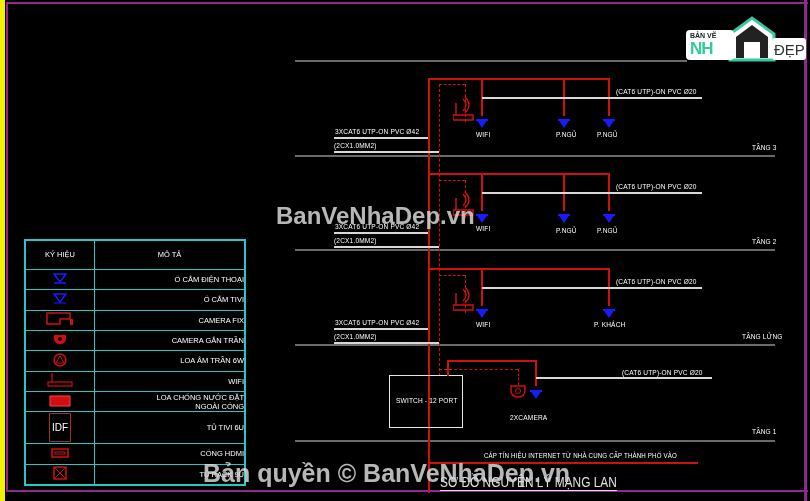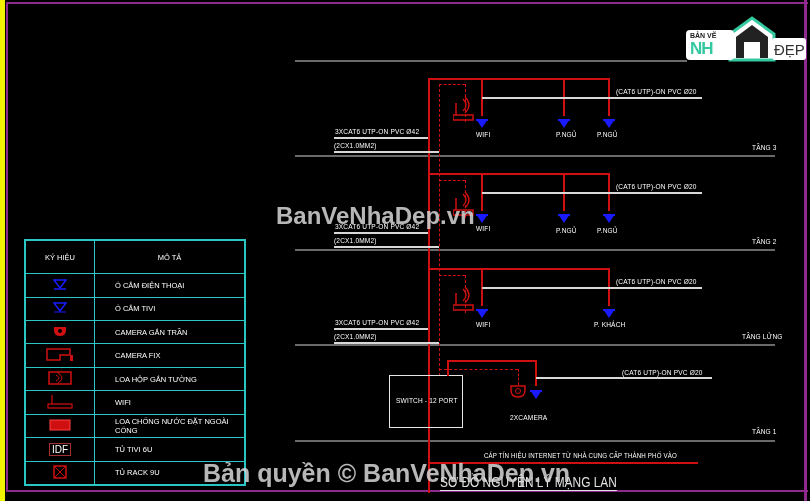--- a/index.html
+++ b/index.html
@@ -10,21 +10,21 @@
   .frame-purple{left:6px;top:2px;width:800px;height:486px;border:2px solid #8e2a8e;border-right:none;}
   .frame-purple-right{left:804px;top:0;width:3px;height:501px;background:#8e2a8e;}
   .hline{height:2px;background:#6a6a6a;}
   .wline{height:1.5px;background:#d8d8d8;}
   .rline{background:#d01010;}
   
   .legend{left:24px;top:239px;width:220px;height:245px;border:1.5px solid #29c6c6;}
   .legend table{border-collapse:collapse;width:100%;height:100%;}
   .legend td{border:1.5px solid #29c6c6;height:18px;padding:0;color:#fff;font-size:7.5px;}
   .legend td.sym{width:68px;text-align:center;}
-  .legend td.desc{padding-left:20px;}
+  .legend td.desc{padding-left:36px;text-align:right;}
   .legend .hdr td{height:26px;text-align:center;padding-left:0;}
   .wm{color:rgba(215,215,215,0.85);font-weight:bold;white-space:nowrap;}
   .switch-box{left:389px;top:375px;width:72px;height:51px;border:1.5px solid #e6e6e6;}
   .switch-label{left:396px;top:396px;}
 </style>
 </head>
 <body>
 
 <div class="abs frame-yellow"></div>
 <div class="abs frame-purple"></div>
@@ -196,56 +196,63 @@
       <td class="desc">Ổ CẮM ĐIỆN THOẠI</td>
     </tr>
     <tr>
       <td class="sym"><svg width="14" height="11">
               <polygon points="1,1 13,1 7,9" fill="none" stroke="#1a1aff" stroke-width="1.5"></polygon>
               <line x1="1" y1="10" x2="13" y2="10" stroke="#1a1aff" stroke-width="1"></line>
             </svg></td>
       <td class="desc">Ổ CẮM TIVI</td>
     </tr>
     <tr>
+      <td class="sym"><svg width="28" height="14">
+              <path d="M1 1 H24 V7 H14 V12 H1 Z" fill="none" stroke="#d01010" stroke-width="1.5"></path>
+              <rect x="24" y="7" width="3" height="6" fill="#d01010"></rect>
+            </svg></td>
+      <td class="desc">CAMERA FIX</td>
+    </tr>
+    <tr>
       <td class="sym"><svg width="14" height="11">
               <path d="M1 1 H13 V4 Q13 10 7 10 Q1 10 1 4 Z" fill="#d01010"></path>
               <circle cx="7" cy="5" r="2" fill="#000"></circle>
             </svg></td>
       <td class="desc">CAMERA GẮN TRẦN</td>
     </tr>
     <tr>
-      <td class="sym"><svg width="28" height="14">
-              <path d="M1 1 H24 V7 H14 V12 H1 Z" fill="none" stroke="#d01010" stroke-width="1.5"></path>
-              <rect x="24" y="7" width="3" height="6" fill="#d01010"></rect>
-            </svg></td>
-      <td class="desc">CAMERA FIX</td>
-    </tr>
-    <tr>
-      <td class="sym"><svg width="24" height="14">
-              <rect x="1" y="1" width="22" height="12" fill="none" stroke="#d01010" stroke-width="1.5"></rect>
-              <path d="M8 4 Q14 7 8 10 M10 2 Q18 7 10 12" fill="none" stroke="#d01010"></path>
-            </svg></td>
-      <td class="desc">LOA HỘP GẮN TƯỜNG</td>
+      <td class="sym"><svg width="14" height="14">
+              <circle cx="7" cy="7" r="6" fill="none" stroke="#d01010" stroke-width="1.5"></circle>
+              <polygon points="7,3 11,10 3,10" fill="none" stroke="#d01010"></polygon>
+            </svg></td>
+      <td class="desc">LOA ÂM TRẦN 6W</td>
     </tr>
     <tr>
       <td class="sym"><svg width="26" height="14">
               <rect x="1" y="9" width="24" height="4" fill="none" stroke="#d01010" stroke-width="1.2"></rect>
               <line x1="5" y1="0" x2="5" y2="9" stroke="#d01010" stroke-width="1.2"></line>
             </svg></td>
       <td class="desc">WIFI</td>
     </tr>
     <tr>
       <td class="sym"><svg width="22" height="12">
               <rect x="1" y="1" width="20" height="10" fill="#d01010" stroke="#ff4040"></rect>
             </svg></td>
       <td class="desc">LOA CHỐNG NƯỚC ĐẶT NGOÀI CỔNG</td>
     </tr>
     <tr>
-      <td class="sym"><span style="display:inline-block;border:1px solid #a03030;padding:0 2px;color:#fff;font-size:10px;text-align:right;">IDF</span></td>
+      <td class="sym"><span style="display:inline-block;border:1px solid #a03030;padding:8px 2px;color:#fff;font-size:10px;text-align:right;">IDF</span></td>
       <td class="desc">TỦ TIVI 6U</td>
+    </tr>
+    <tr>
+      <td class="sym"><svg width="18" height="10">
+              <rect x="1" y="1" width="16" height="8" fill="none" stroke="#d01010" stroke-width="1.5"></rect>
+              <rect x="4" y="4" width="10" height="2" fill="none" stroke="#d01010"></rect>
+            </svg></td>
+      <td class="desc">CỔNG HDMI</td>
     </tr>
     <tr>
       <td class="sym"><svg width="14" height="14">
               <rect x="1" y="1" width="12" height="12" fill="none" stroke="#d01010" stroke-width="1.5"></rect>
               <line x1="1" y1="1" x2="13" y2="13" stroke="#d01010"></line>
               <line x1="13" y1="1" x2="1" y2="13" stroke="#d01010"></line>
             </svg></td>
       <td class="desc">TỦ RACK 9U</td>
     </tr>
   </tbody>

